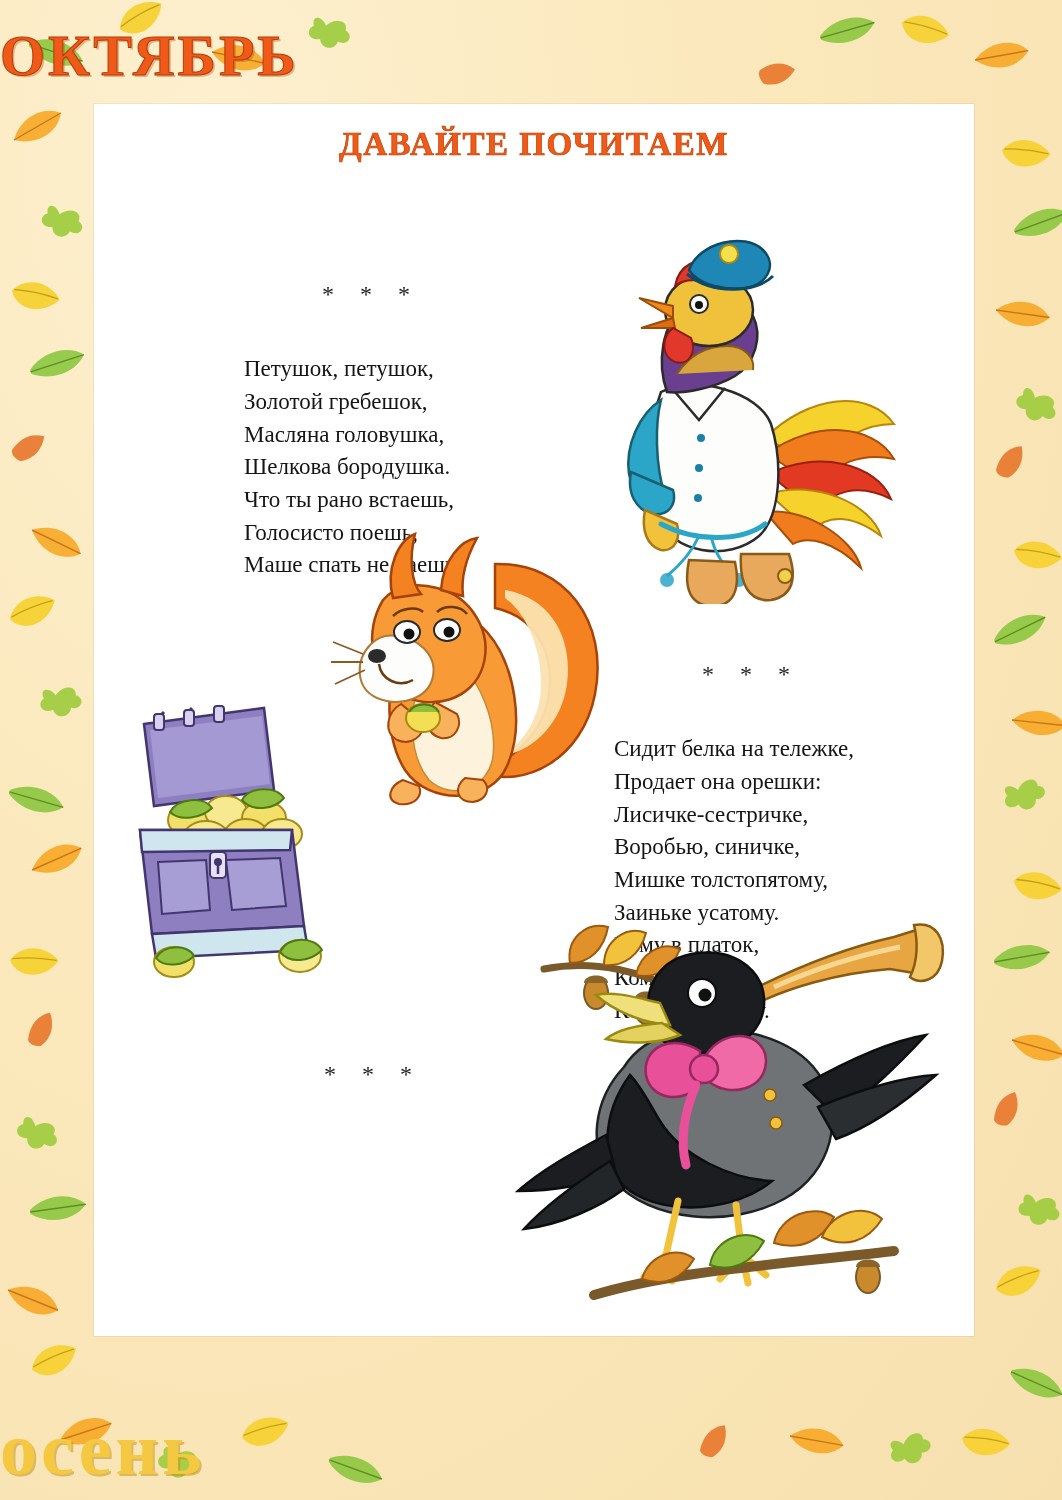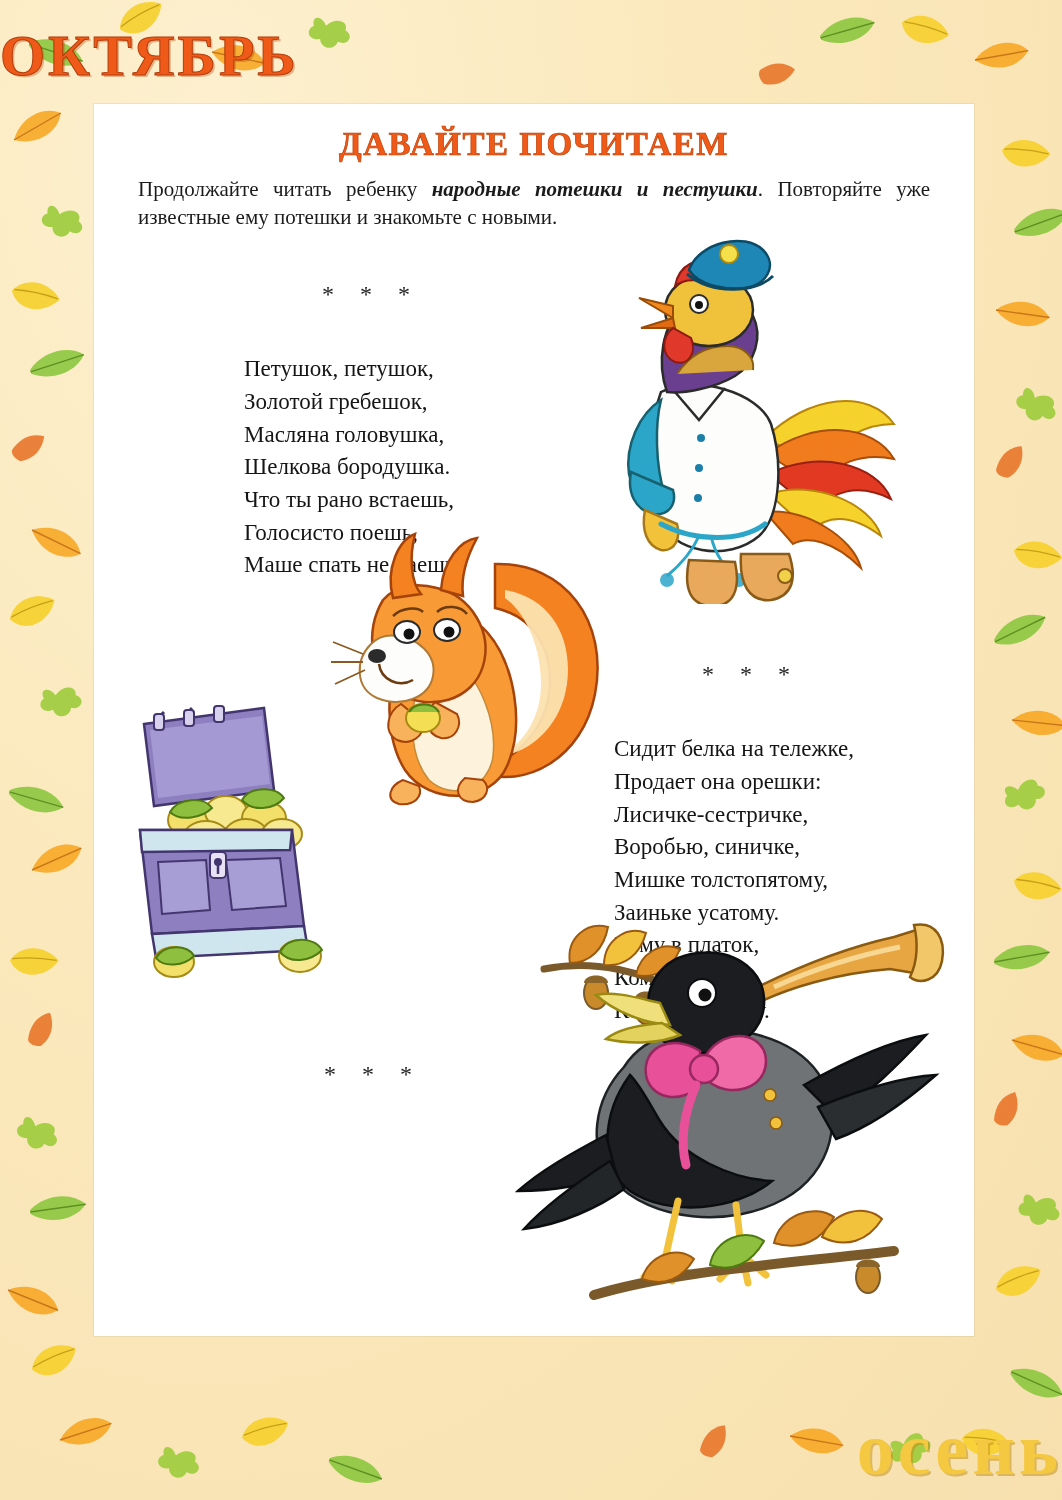--- a/index.html
+++ b/index.html
@@ -53,21 +53,21 @@
     letter-spacing: 3px;
     color: #f05a18;
     -webkit-text-stroke: 1px #b23c0a;
     text-shadow: 2px 2px 0 rgba(180,70,10,0.35);
   }
   .season-title {
     position: absolute;
     bottom: 8px;
     left: 0;
     width: 100%;
-    text-align: right;
+    text-align: left;
     font-family: "Liberation Serif", serif;
     font-weight: bold;
     font-size: 74px;
     letter-spacing: 4px;
     color: #f5c842;
     text-shadow: 2px 2px 0 rgba(190,140,20,0.5);
   }
   .section-title {
     text-align: center;
     font-family: "Liberation Serif", serif;
@@ -201,21 +201,20 @@
   </svg>
 </div>
 
 <div class="month-title">ОКТЯБРЬ</div>
 <div class="season-title">осень</div>
 
 <div class="content-card">
 
   <div class="section-title">ДАВАЙТЕ ПОЧИТАЕМ</div>
 
-  <p class="intro"><span>Продолжайте читать ребенку </span><b>народные потешки и пестушки</b><span>. Повторяйте уже известные ему потешки и знакомьте с новыми.</span></p>
 
   <div class="rhyme rhyme-1">
     <div class="stars">* * *</div>
     <div>Петушок, петушок,
 Золотой гребешок,
 Масляна головушка,
 Шелкова бородушка.
 Что ты рано встаешь,
 Голосисто поешь,
 Маше спать не даешь?</div>

